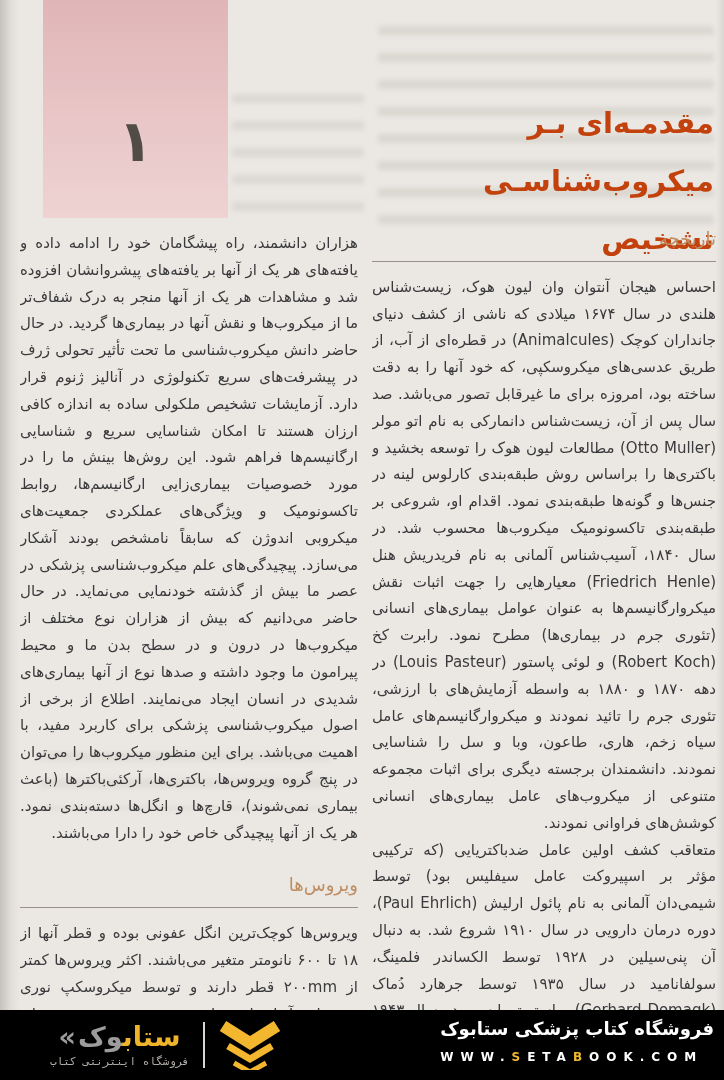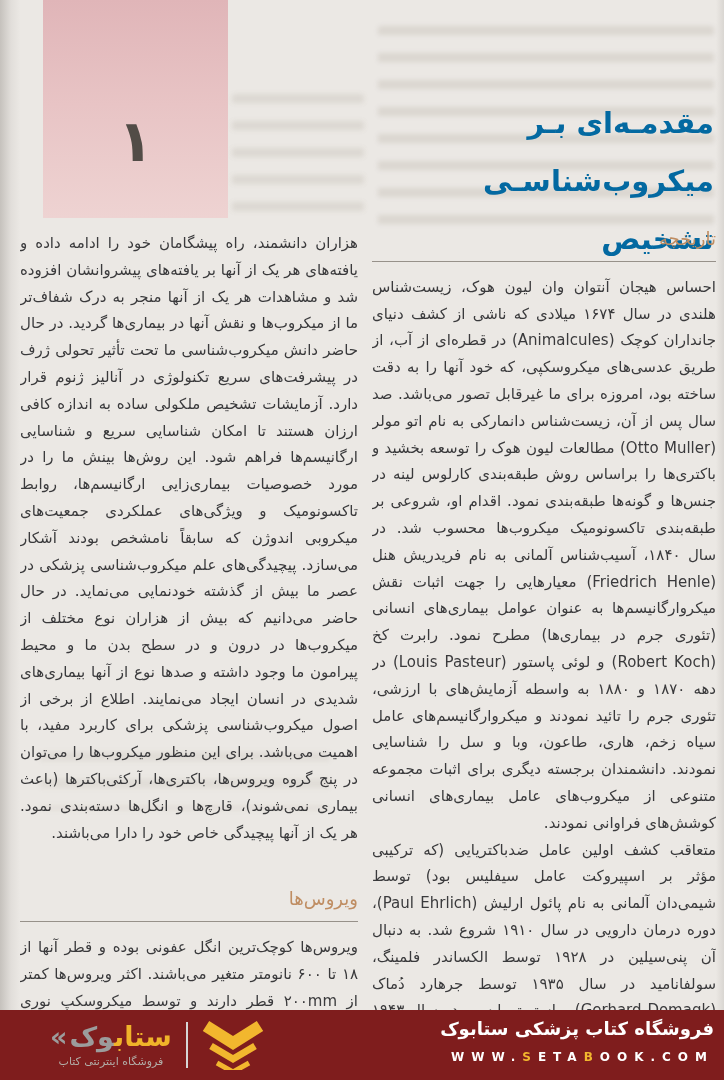--- a/index.html
+++ b/index.html
@@ -44,58 +44,58 @@
   }
   .chapter-number {
     margin-top:112px; font-size:58px; line-height:1; font-weight:bold; color:#524c47;
   }
 
   
   .chapter-title {
     position:absolute; top:94px; right:10px; width:334px; z-index:3;
     direction:rtl; text-align:right;
     font-weight:bold; font-size:29px; line-height:58px;
-    color:#0369a1; letter-spacing:0;
+    color:#c2410c; letter-spacing:0;
   }
 
   
   .col {
     position:absolute; z-index:3; direction:rtl;
     text-align:justify; font-size:15px; line-height:26.8px;
     color:#3a3a3c; overflow:hidden;
   }
   .col p { margin:0; }
   .col-right { right:8px;  top:226px; width:344px; height:784px; }
   .col-left  { left:20px;  top:230px; width:338px; height:780px; }
 
   .section-heading {
     color:#bf8d62; font-size:18px; font-weight:500; text-align:right;
     padding-bottom:8px; border-bottom:1px solid #97918a; margin-bottom:12px;
   }
-  .section-heading.viruses { margin-top:40px; }
+  .section-heading.viruses { margin-top:26px; }
 
   
   .footer {
     position:absolute; left:0; right:0; bottom:0; height:70px;
-    background:#7f1d1d; z-index:5;
+    background:#000000; z-index:5;
   }
   .logo {
     position:absolute; left:50px; top:9px; height:52px;
     display:flex; align-items:center;
   }
   .wordmark-block { text-align:center; }
   .wordmark { direction:rtl; font-size:27px; font-weight:bold; line-height:30px; white-space:nowrap; }
   .wm-yellow { color:#f0b42a; }
   .wm-gray   { color:#9c9c9c; }
   .wm-chev   { color:#9c9c9c; direction:ltr; unicode-bidi:bidi-override; margin-right:2px; }
-  .logo-subtitle { font-size:11px; color:#b2ada7; margin-top:3px; }
+  .logo-subtitle { font-size:11px; color:#b2ada7; margin-top:3px;font-family:Liberation Mono, monospace; }
   .logo-divider { width:2px; height:46px; background:#d6d6d6; margin:0 14px; flex:none; }
   .emblem { flex:none; display:block; }
 
-  .footer-right { position:absolute; right:10px; top:6px; text-align:right; }
+  .footer-right { position:absolute; right:10px; top:6px; }
   .store-title {
     direction:rtl; color:#ffffff; font-size:18px; font-weight:bold;
     line-height:26px; white-space:nowrap;
   }
   .store-url {
     color:#ffffff; font-size:12px; font-weight:bold;
     letter-spacing:7px; line-height:30px; white-space:nowrap;
   }
   .url-accent { color:#f2b72e; }
 </style>

